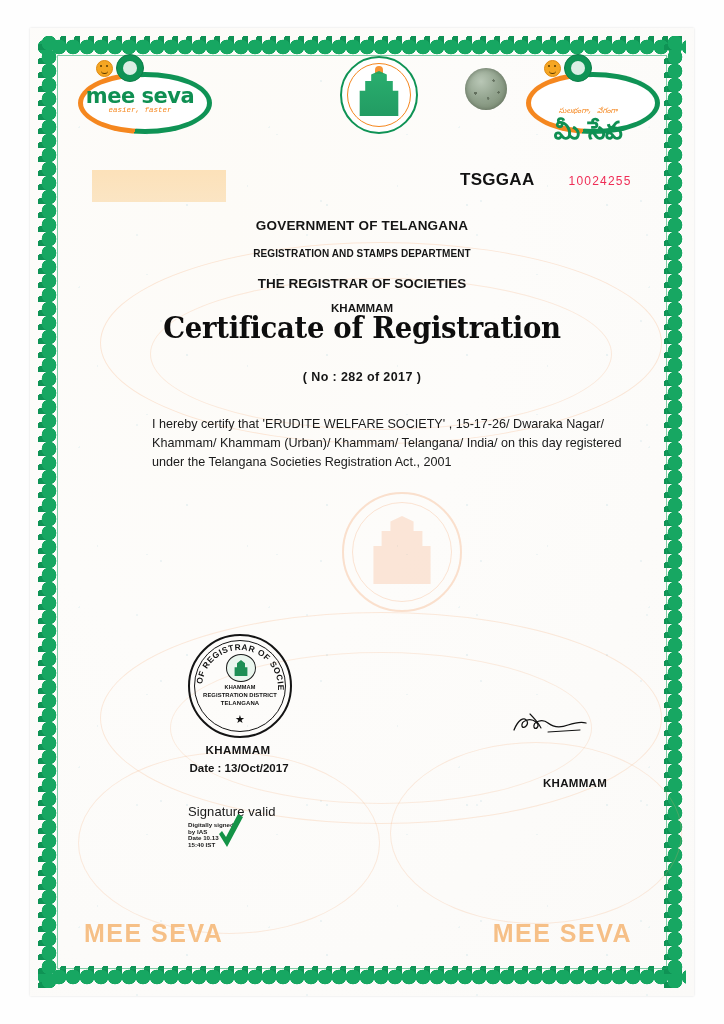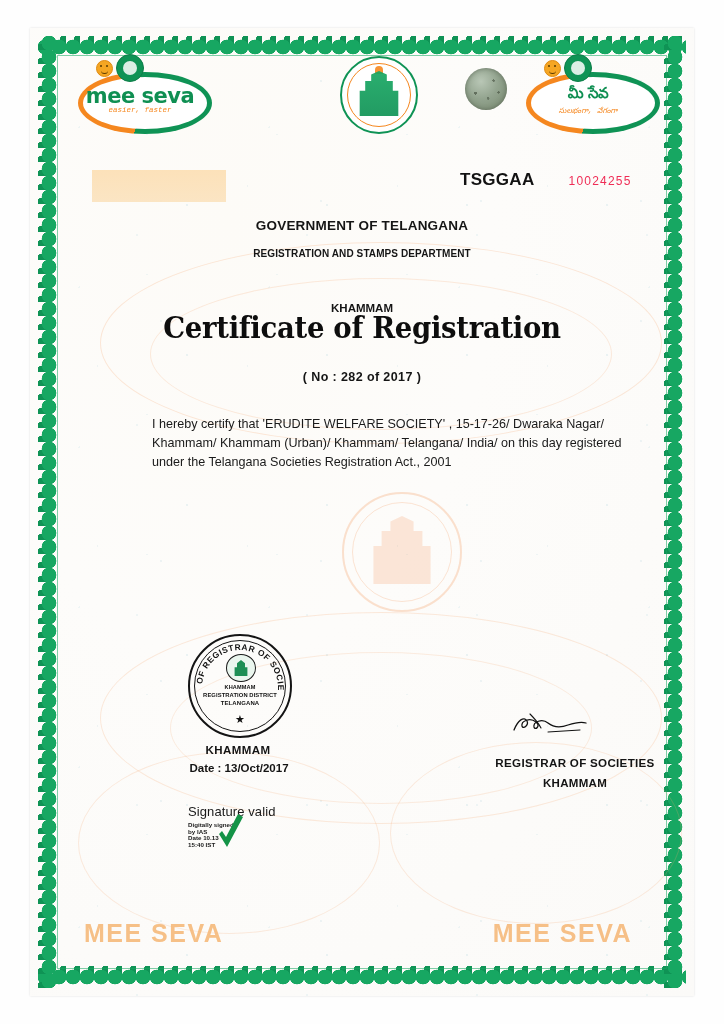--- a/index.html
+++ b/index.html
@@ -74,21 +74,21 @@
     border:5px solid transparent;
     background:
       linear-gradient(#fff,#fff) padding-box,
       conic-gradient(from 200deg, #f5871f 0deg 150deg, #0f9355 150deg 360deg) border-box;
   }
   .ms-text{
     position:absolute;left:0;right:0;top:30px;text-align:center;
     color:#0f8f52;font-size:21px;font-weight:bold;letter-spacing:-.5px;
     font-family:"DejaVu Sans",sans-serif;
   }
-  .ms-text.telugu{font-size:15px;}
+  .ms-text.telugu{font-size:25px;margin-top:32px;}
   .ms-tag{
     position:absolute;left:0;right:0;top:52px;text-align:center;
     color:#f5871f;font-size:7.5px;font-style:italic;
     font-family:Liberation Mono, monospace;
   }
   .ms-smiley{
     position:absolute;left:22px;top:6px;width:15px;height:15px;border-radius:50%;
     background:#f5a623;border:1px solid #e08a10;
   }
   .ms-smiley::before{
@@ -334,20 +334,21 @@
           <div class="ms-tag">సులభంగా, వేగంగా</div>
         </div>
       </div>
 
       <div class="peach-box"></div>
 
       <div class="hdr l1">GOVERNMENT OF TELANGANA</div>
       <div class="hdr l2">
         <span>REGISTRATION AND STAMPS DEPARTMENT</span>
       </div>
+      <div class="hdr l3">THE REGISTRAR OF SOCIETIES</div>
       <div class="hdr l4">KHAMMAM</div>
 
       <div class="serial">
         <span class="code">TSGGAA</span>
         <span class="num">10024255</span>
       </div>
 
       <div class="wm-emblem"></div>
 
       <div class="title">Certificate of Registration</div>
@@ -385,21 +386,20 @@
           <path d="M3 20 L11 33 L27 3 L22 0 L10 23 L6 17 Z" fill="#149347"></path>
         </svg>
       </div>
 
       <svg class="reg-sign" viewBox="0 0 90 26">
         <path d="M6 18 C10 8, 16 4, 19 9 C21 13, 15 18, 14 14 C13 9, 22 5, 28 10 C33 14, 27 19, 26 15 C25 10, 34 6, 40 11 C45 15, 52 16, 60 13 C66 11, 72 9, 78 11" fill="none" stroke="#111" stroke-width="1.3" stroke-linecap="round"></path>
         <path d="M22 2 C26 6, 30 10, 33 16" fill="none" stroke="#111" stroke-width="1.1" stroke-linecap="round"></path>
         <path d="M40 20 L72 18" fill="none" stroke="#111" stroke-width="1" stroke-linecap="round"></path>
       </svg>
 
-      <div class="reg-line1">REGISTRAR OF SOCIETIES</div>
       <div class="reg-line2">KHAMMAM</div>
 
       <div class="bwm left">MEE SEVA</div>
       <div class="bwm right">MEE SEVA</div>
 
     </div>
   </div>
 </div>
 
 </body></html>

